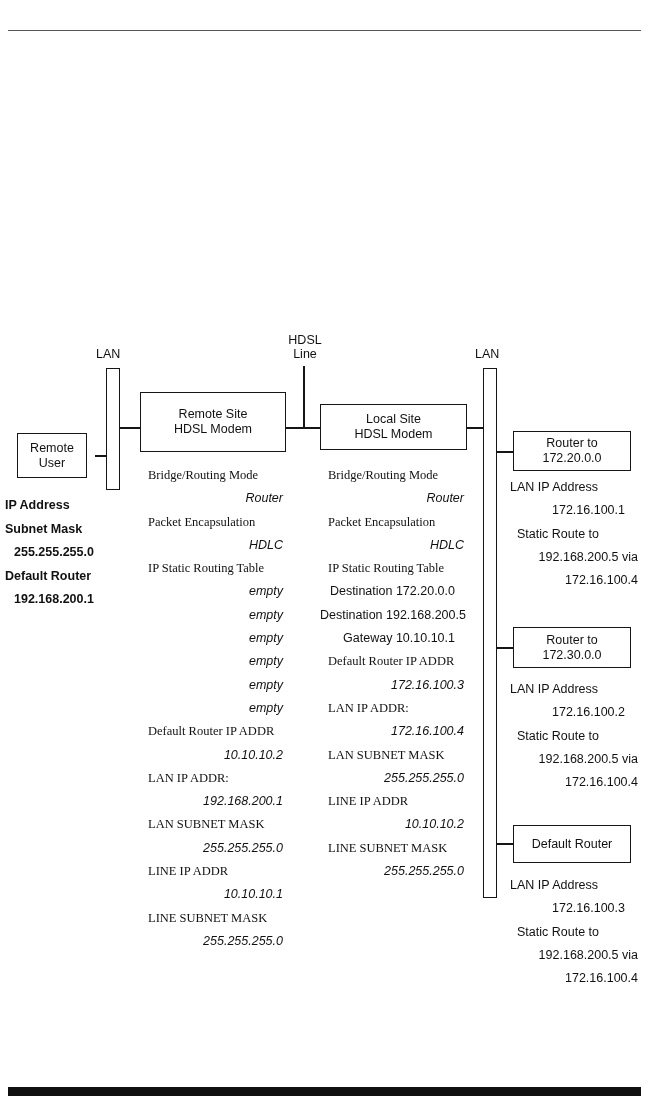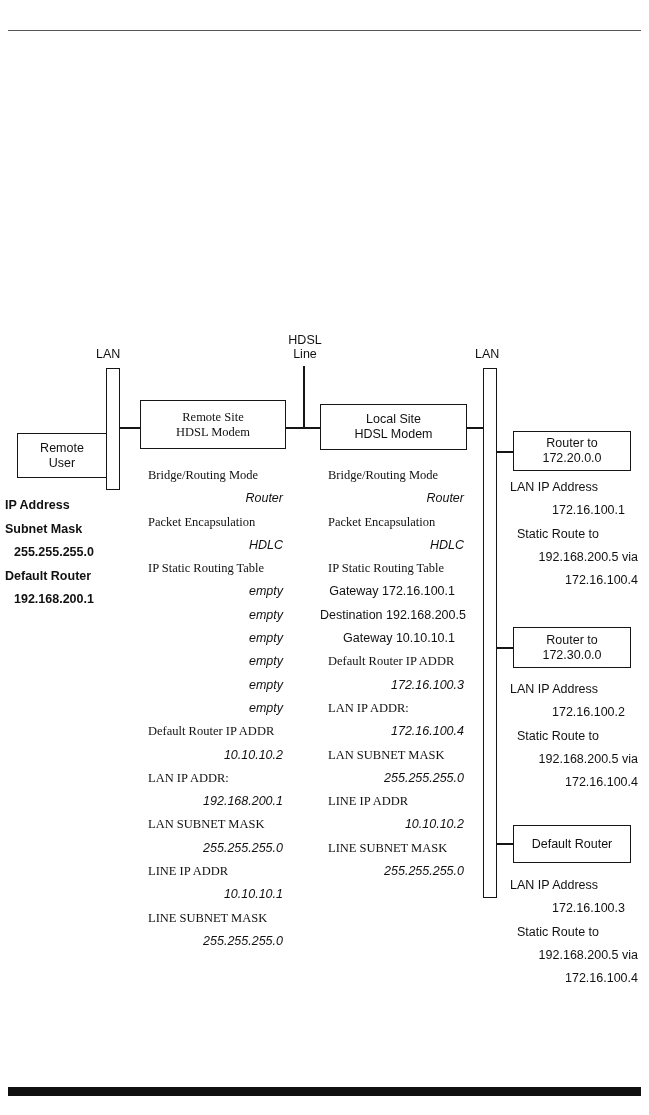--- a/index.html
+++ b/index.html
@@ -59,26 +59,26 @@
 
   <div class="hline" style="left:95px;  top:455px; width:11px;"></div>
   <div class="hline" style="left:120px; top:427px; width:20px;"></div>
   <div class="hline" style="left:286px; top:427px; width:34px;"></div>
   <div class="vline" style="left:303px; top:366px; height:61px;"></div>
   <div class="hline" style="left:467px; top:427px; width:16px;"></div>
   <div class="hline" style="left:497px; top:451px; width:16px;"></div>
   <div class="hline" style="left:497px; top:647px; width:16px;"></div>
   <div class="hline" style="left:497px; top:843px; width:16px;"></div>
 
-  <div class="box" style="left:17px; top:433px; width:90px; height:45px;">
+  <div class="box" style="left:17px; top:433px; width:70px; height:45px;">
     <span>Remote</span>
     <span>User</span>
   </div>
 
-  <div class="box" style="left:140px; top:400px; width:146px; height:49px;font-family:Liberation Serif, serif;">
+  <div class="box" style="left:140px; top:392px; width:146px; height:60px;">
     <span>Remote Site</span>
     <span>HDSL Modem</span>
   </div>
 
   <div class="box" style="left:320px; top:404px; width:147px; height:46px;">
     <span>Local Site</span>
     <span>HDSL Modem</span>
   </div>
 
   <div class="box" style="left:513px; top:431px; width:118px; height:40px;">
@@ -126,21 +126,21 @@
     <div class="row label">LINE SUBNET MASK</div>
     <div class="row value">255.255.255.0</div>
   </div>
 
   <div class="col" style="left:320px; top:464px; width:147px;">
     <div class="row label">Bridge/Routing Mode</div>
     <div class="row value">Router</div>
     <div class="row label">Packet Encapsulation</div>
     <div class="row value">HDLC</div>
     <div class="row label">IP Static Routing Table</div>
-    <div class="row plain">Gateway 172.16.100.1</div>
+    <div class="row plain">Destination 172.20.0.0</div>
     <div class="row plain">Destination 192.168.200.5</div>
     <div class="row plain">Gateway 10.10.10.1</div>
     <div class="row label">Default Router IP ADDR</div>
     <div class="row value">172.16.100.3</div>
     <div class="row label">LAN IP ADDR:</div>
     <div class="row value">172.16.100.4</div>
     <div class="row label">LAN SUBNET MASK</div>
     <div class="row value">255.255.255.0</div>
     <div class="row label">LINE IP ADDR</div>
     <div class="row value">10.10.10.2</div>

